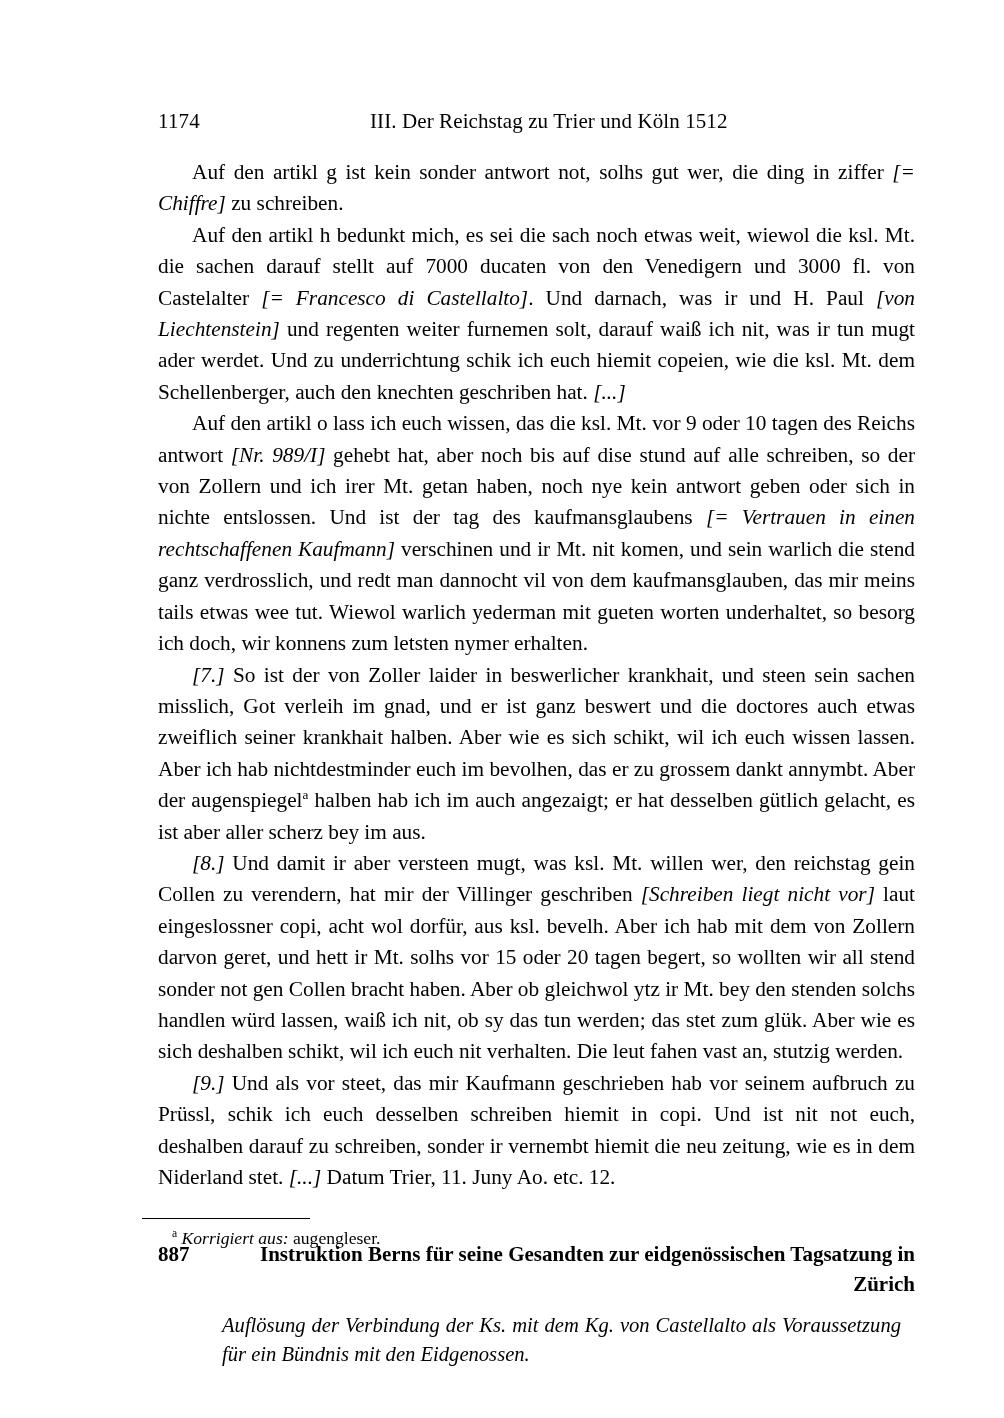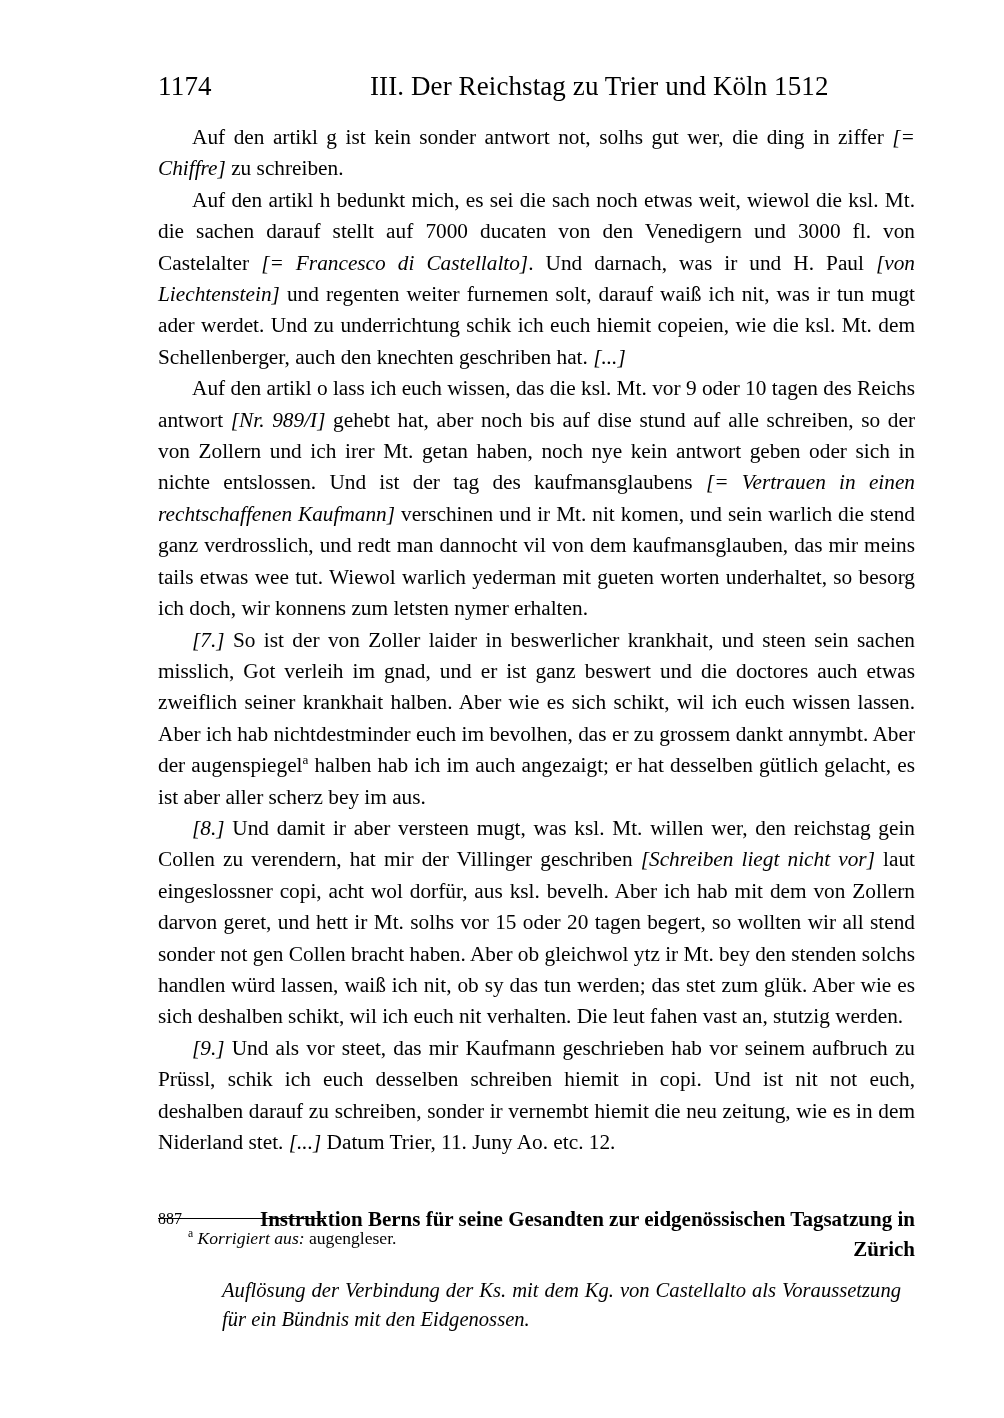--- a/index.html
+++ b/index.html
@@ -23,22 +23,23 @@
     position: absolute;
     left: 158px;
     top: 72px;
     width: 757px;
   }
 
   
   .runhead {
     position: relative;
     height: 40px;
-    font-size: 27px;
+    font-size: 21px;
     line-height: 28px;
+    margin-top: 35px;
   }
   .runhead .folio {
     position: absolute;
     left: 0;
     top: 0;
     letter-spacing: 0.2px;
   }
   .runhead .title {
     position: absolute;
     left: 212px;
@@ -72,22 +73,22 @@
   .section {
     margin-top: 46px;
     position: relative;
   }
   .section-head {
     display: flex;
     align-items: flex-start;
   }
   .section-num {
     flex: 0 0 64px;
-    font-weight: normal;
-    font-size: 16px;
+    font-weight: bold;
+    font-size: 21px;
     line-height: 30px;
   }
   .section-title {
     flex: 1 1 auto;
     font-weight: bold;
     font-size: 21px;
     line-height: 30px;
     text-align: right;
   }
   .section-sub {
@@ -96,21 +97,21 @@
     font-style: italic;
     font-size: 20.6px;
     line-height: 29px;
     text-align: justify;
     padding-right: 14px;
   }
 
   
   .footnotes {
     position: absolute;
-    left: 158px;
+    left: 142px;
     top: 1218px;
     width: 757px;
   }
   .fn-rule {
     width: 168px;
     height: 0;
     border-top: 1.3px solid #000;
     margin: 0 0 7px 0;
   }
   .fn-item {

